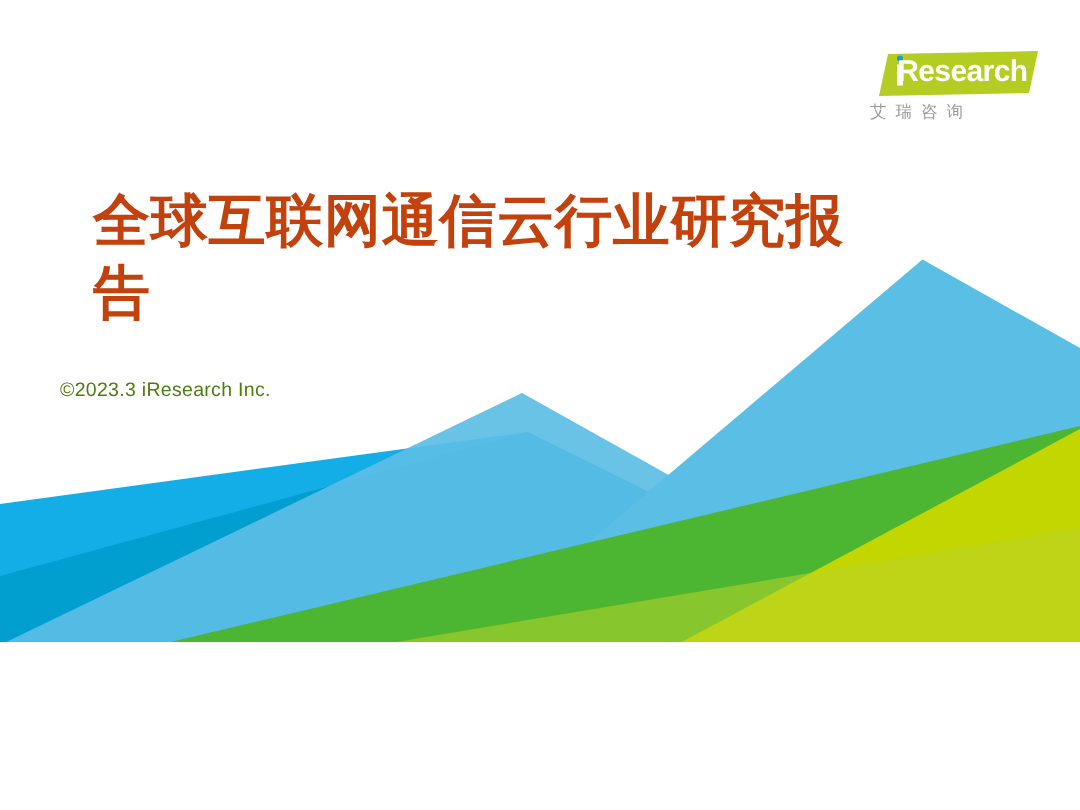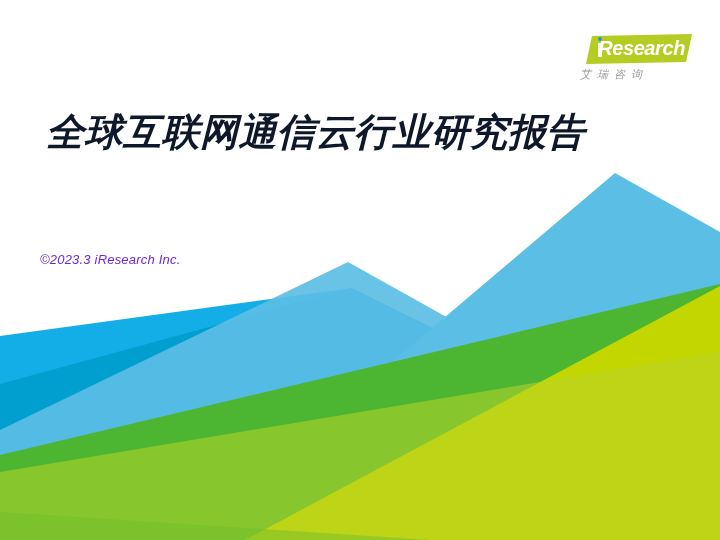--- a/index.html
+++ b/index.html
@@ -7,24 +7,23 @@
     margin: 0;
     padding: 0;
     background: #ffffff;
   }
   body {
     font-family: "Liberation Sans", sans-serif;
   }
   #slide {
     position: relative;
     width: 720px;
-    height: 540px;
+    height: 428px;
     overflow: hidden;
     background: #ffffff;
-    font-style: italic;
   }
 
   
   #bg-art {
     position: absolute;
     left: 0;
     top: 0;
     width: 720px;
     height: 540px;
     display: block;
@@ -97,33 +96,33 @@
   }
 
   
   #title-block {
     position: absolute;
     left: 46px;
     top: 108px;
     width: 560px;
   }
   #report-title {
-    color: #0f172a;
+    color: #c2410c;
     font-size: 38px;
     font-weight: 700;
     line-height: 48px;
     letter-spacing: 0.5px;
-    margin: 0;
+    margin: 16px;
     font-family: "Liberation Sans", sans-serif;
   }
   #copyright {
     position: absolute;
     left: 40px;
     top: 252px;
-    color: #6d28d9;
+    color: #4d7c0f;
     font-size: 13px;
     letter-spacing: 0.2px;
     font-family: "Liberation Sans", sans-serif;
   }
 </style>
 </head>
 <body>
 
 <div id="slide">
 

